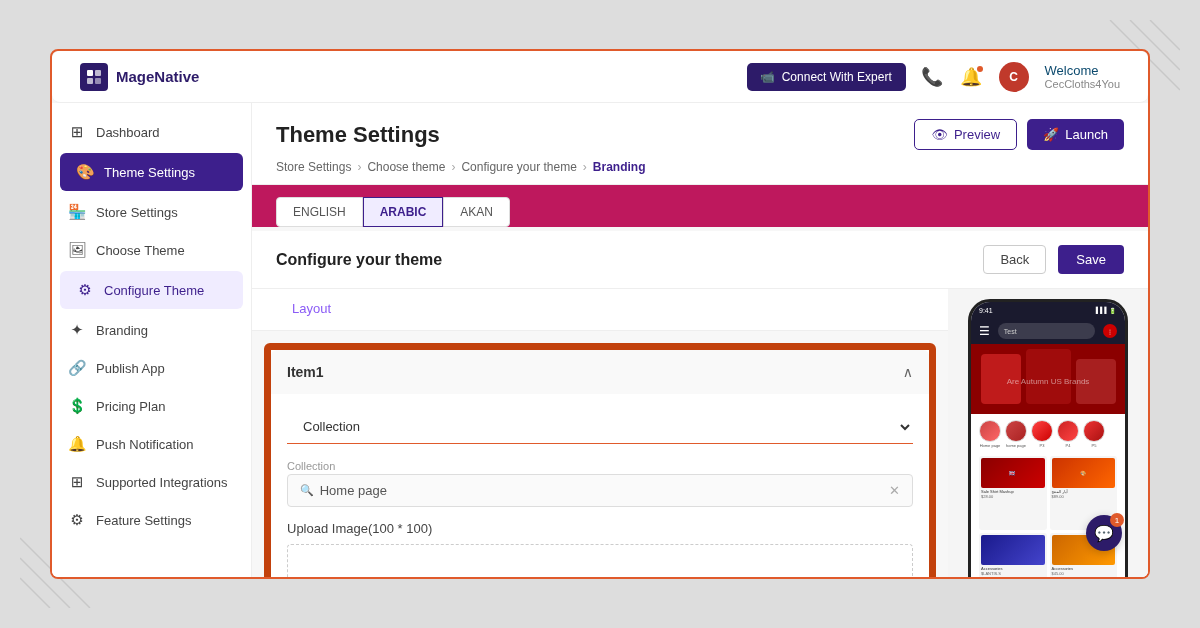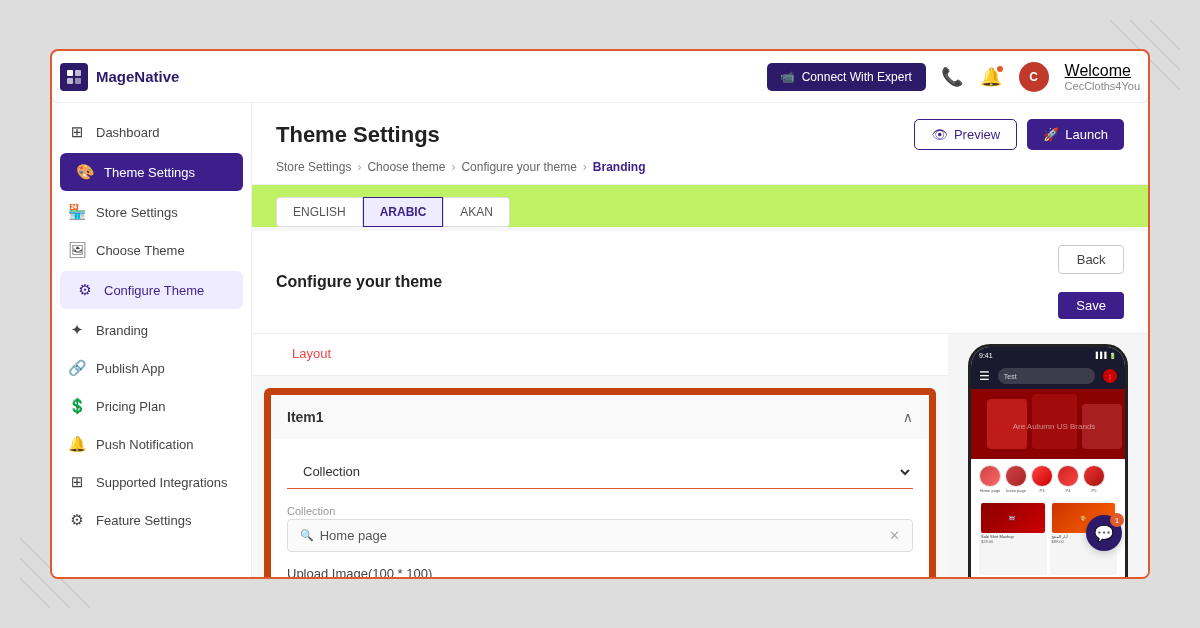--- a/index.html
+++ b/index.html
@@ -24,21 +24,21 @@
       overflow: hidden;
       position: relative;
     }
     
     .header {
       background: #fff;
       height: 52px;
       display: flex;
       align-items: center;
       justify-content: space-between;
-      padding: 0 8px;
+      padding: 0 28px;
       border-bottom: 1px solid #eee;
       flex-shrink: 0;
       z-index: 1;
       border-radius: 8px;
     }
     .logo {
       display: flex;
       align-items: center;
       gap: 8px;
     }
@@ -87,23 +87,22 @@
       background: #c0392b;
       border-radius: 50%;
       display: flex;
       align-items: center;
       justify-content: center;
       color: white;
       font-size: 12px;
       font-weight: bold;
     }
     .welcome-text {
-      font-size: 16px;
-      color: #000000;
-      text-decoration: underline;
+      font-size: 13px;
+      color: #0c4a6e;
     }
     .welcome-sub {
       font-size: 11px;
       color: #888;
     }
     
     .main-layout {
       display: flex;
       flex: 1;
       overflow: hidden;
@@ -247,22 +246,21 @@
       background: #fff;
       border-bottom: 1px solid #eee;
     }
     .configure-title {
       font-size: 16px;
       font-weight: 600;
       color: #222;
     }
     .configure-actions {
       display: flex;
-      gap: 18px;
-      flex-direction: column;
+      gap: 12px;
     }
     .btn-back {
       border: 1px solid #ccc;
       background: #fff;
       color: #444;
       padding: 6px 16px;
       border-radius: 4px;
       font-size: 13px;
       cursor: pointer;
     }
@@ -288,21 +286,21 @@
     }
     
     .upload-tabs {
       display: flex;
       background: #fff;
       border-bottom: 1px solid #eee;
     }
     .upload-tab {
       padding: 12px 40px;
       font-size: 13px;
-      color: #ef4444;
+      color: #8b5cf6;
       cursor: pointer;
       border-bottom: 2px solid transparent;
     }
     .upload-tab.active {
       color: #3d1f8c;
       border-bottom: 2px solid #3d1f8c;
       font-weight: 600;
     }
     
     .item-section {
@@ -443,21 +441,20 @@
       overflow: hidden;
       flex-shrink: 0;
     }
     .phone-banner-img {
       width: 100%;
       height: 100%;
       background: linear-gradient(135deg, #8b0000, #cc0000, #ff4444);
       display: flex;
       align-items: center;
       justify-content: center;
-      margin-left: 6px;
     }
     .chat-bubble {
       position: absolute;
       bottom: 12px;
       right: 12px;
       width: 36px;
       height: 36px;
       background: #2d1b69;
       border-radius: 50%;
       display: flex;
@@ -616,21 +613,21 @@
             <span style="color:#666;cursor:pointer;">Store Settings</span>
             <span class="breadcrumb-sep">›</span>
             <span style="color:#666;cursor:pointer;">Choose theme</span>
             <span class="breadcrumb-sep">›</span>
             <span style="color:#666;cursor:pointer;">Configure your theme</span>
             <span class="breadcrumb-sep">›</span>
             <span class="breadcrumb-item active">Branding</span>
           </div>
         </div>
 
-        <div class="lang-tabs" style="padding-left:24px; padding-right:23px; background:#bef264;">
+        <div class="lang-tabs" style="padding-left:24px; padding-right:23px; background:#be185d;">
           <button class="lang-tab">ENGLISH</button>
           <button class="lang-tab active">ARABIC</button>
           <button class="lang-tab">AKAN</button>
         </div>
 
         <div class="configure-header" style="margin-top:4px;">
           <span class="configure-title">Configure your theme</span>
           <div class="configure-actions">
             <button class="btn-back">Back</button>
             <button class="btn-save">Save</button>

